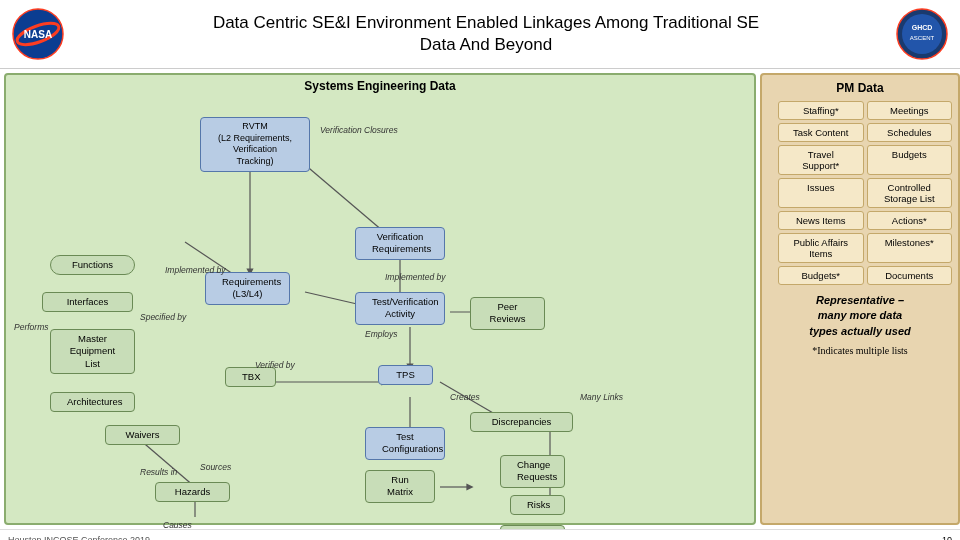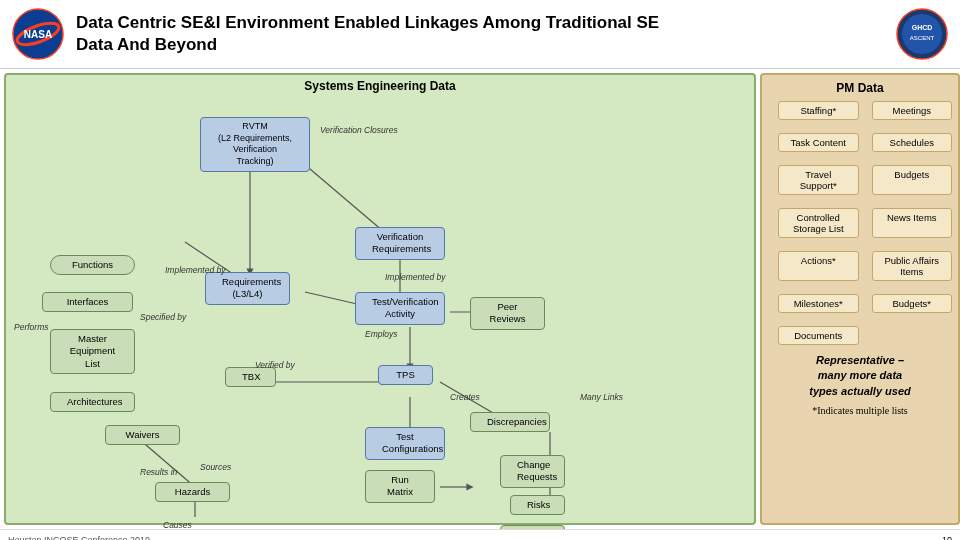--- a/index.html
+++ b/index.html
@@ -19,23 +19,23 @@
       border-bottom: 1px solid #ccc;
     }
     .nasa-logo {
       width: 52px;
       height: 52px;
       margin-right: 12px;
       flex-shrink: 0;
     }
     .header-title {
       flex: 1;
-      text-align: left;
+      text-align: center;
       font-size: 17px;
-      font-weight: bold;
+      font-weight: normal;
       line-height: 1.3;
     }
     .badge-logo {
       width: 52px;
       height: 52px;
       flex-shrink: 0;
     }
     .content-area {
       display: flex;
       height: calc(540px - 80px);
@@ -66,21 +66,21 @@
     }
     .pm-title {
       text-align: center;
       font-weight: bold;
       font-size: 12px;
       margin-bottom: 6px;
     }
     .pm-grid {
       display: grid;
       grid-template-columns: 1fr 1fr;
-      gap: 13px;
+      gap: 3px;
       padding-left: 10px;
     }
     .pm-item {
       background: #f5e8c8;
       border: 1px solid #c4a86a;
       border-radius: 3px;
       padding: 3px 4px;
       font-size: 9.5px;
       text-align: center;
     }
@@ -292,21 +292,21 @@
 
       <div class="label-text" style="left:440px;top:295px;">Creates</div>
 
       <div class="label-text" style="left:570px;top:295px;">Many Links</div>
 
       <div class="node node-blue" style="left:355px;top:330px;width:80px;">
         <span style="white-space:pre-line;">Test
 Configurations</span>
       </div>
 
-      <div class="node node-green" style="left:460px;top:315px;width:80px;">
+      <div class="node node-green" style="left:460px;top:315px;width:103px;">
         <span>Discrepancies</span>
       </div>
 
       <div class="node node-green" style="left:145px;top:385px;width:75px;">
         <span>Hazards</span>
       </div>
 
       <div class="label-text" style="left:130px;top:370px;">Results in</div>
 
       <div class="label-text" style="left:190px;top:365px;">Sources</div>
@@ -339,20 +339,21 @@
 
   <div class="pm-section">
     <div class="pm-title">PM Data</div>
     <div class="pm-grid">
       <div class="pm-item">Staffing*</div>
       <div class="pm-item">Meetings</div>
       <div class="pm-item">Task Content</div>
       <div class="pm-item">Schedules</div>
       <div class="pm-item">Travel<br>Support*</div>
       <div class="pm-item">Budgets</div>
+      <div class="pm-item">Issues</div>
       <div class="pm-item">Controlled<br>Storage List</div>
       <div class="pm-item">News Items</div>
       <div class="pm-item">Actions*</div>
       <div class="pm-item">Public Affairs<br>Items</div>
       <div class="pm-item">Milestones*</div>
       <div class="pm-item">Budgets*</div>
       <div class="pm-item">Documents</div>
     </div>
     <div class="pm-rep-text" style="white-space:pre-line;">Representative –
 many more data

